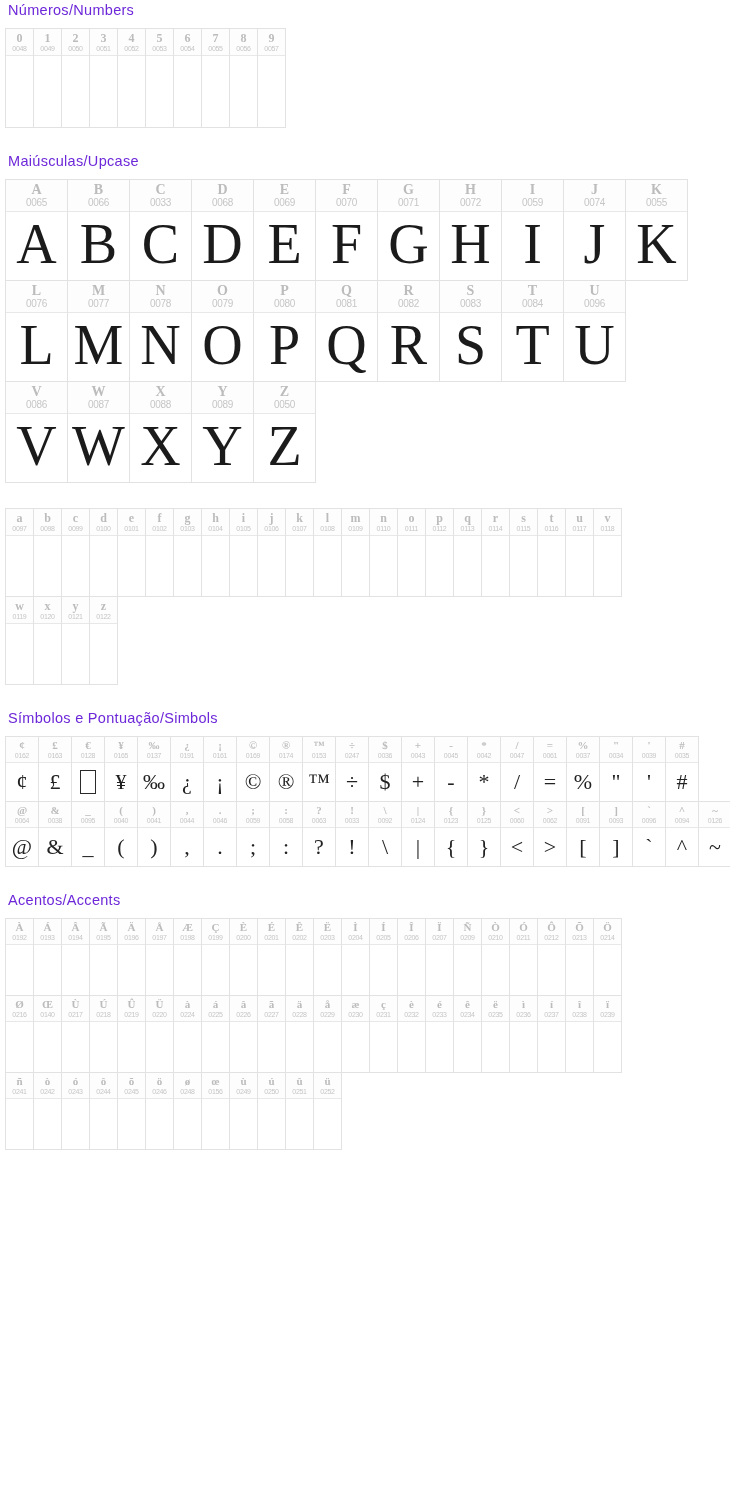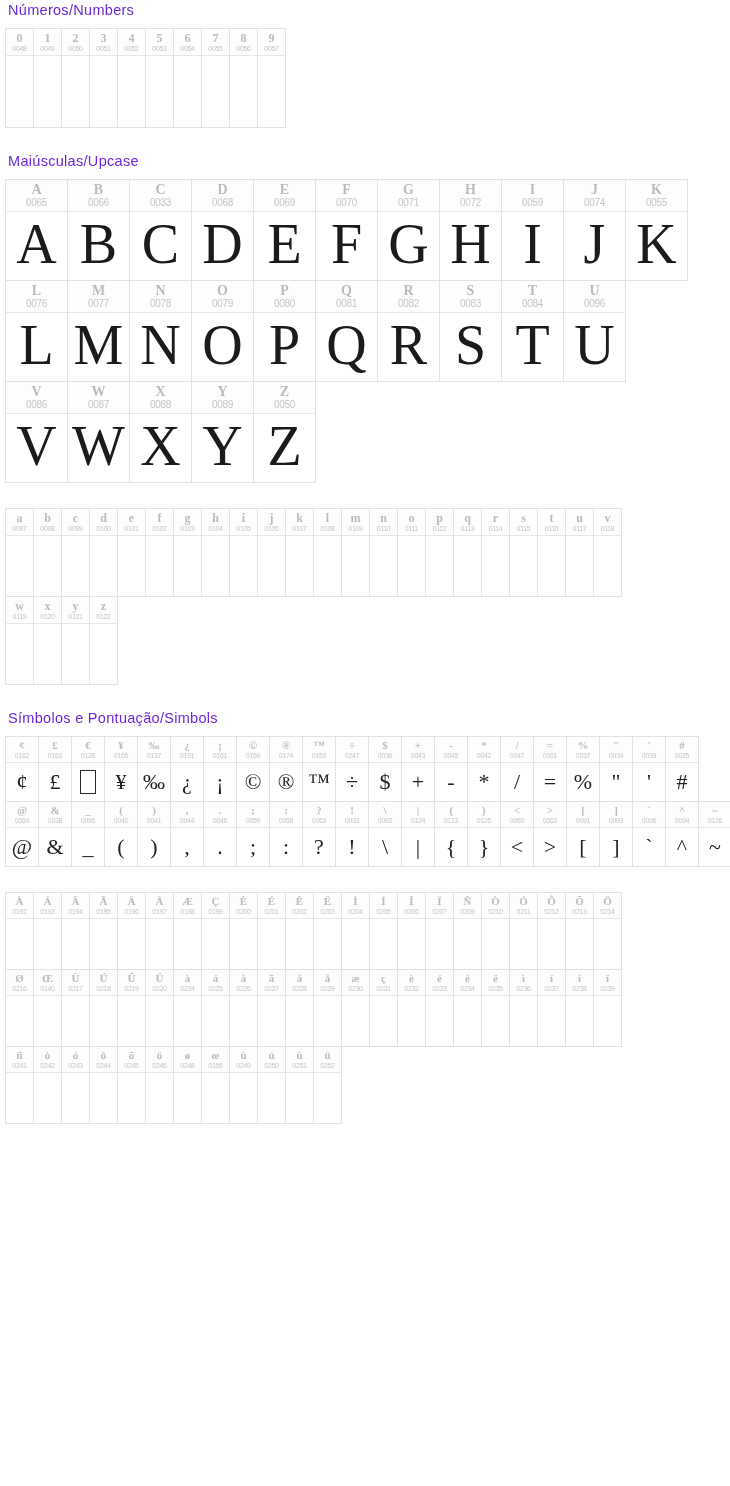--- a/index.html
+++ b/index.html
@@ -896,20 +896,21 @@
                 <span class="hchar">~</span>
                 <span class="hcode">0126</span>
               </div>
               <div class="glyph">~</div>
             </div>
           </div>
         </div>
       </div>
       <div class="spacer-md"></div>
       <div class="section">
+        <div class="section-title">Acentos/Accents</div>
         <div class="grid accents">
           <div class="row">
             <div class="cell">
               <div class="head">
                 <span class="hchar">À</span>
                 <span class="hcode">0192</span>
               </div>
               <div class="glyph empty"></div>
             </div>
             <div class="cell">

